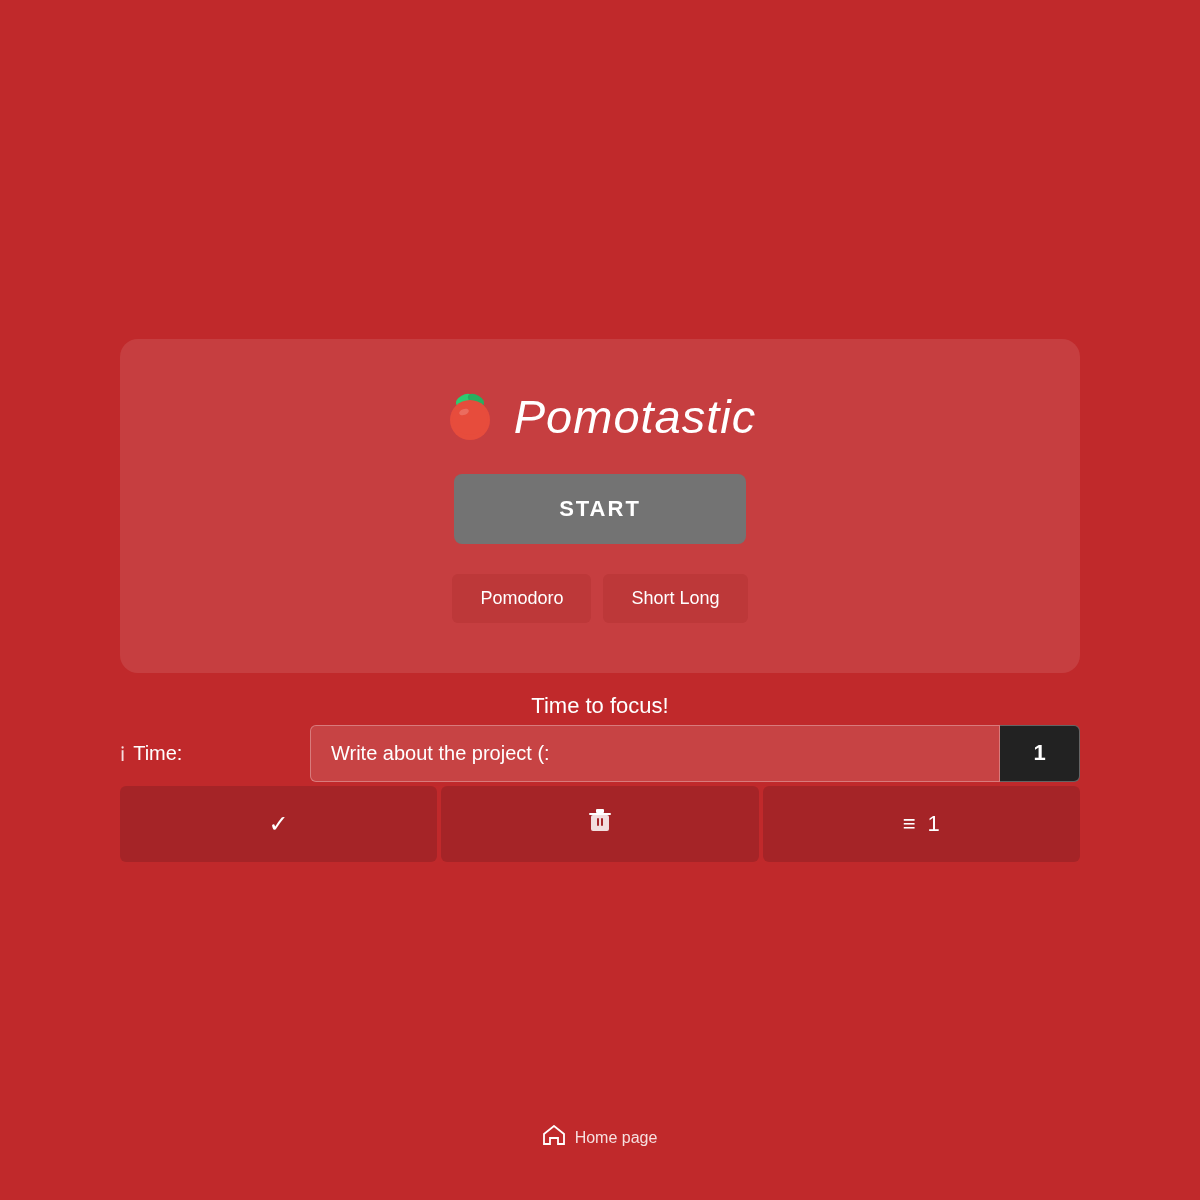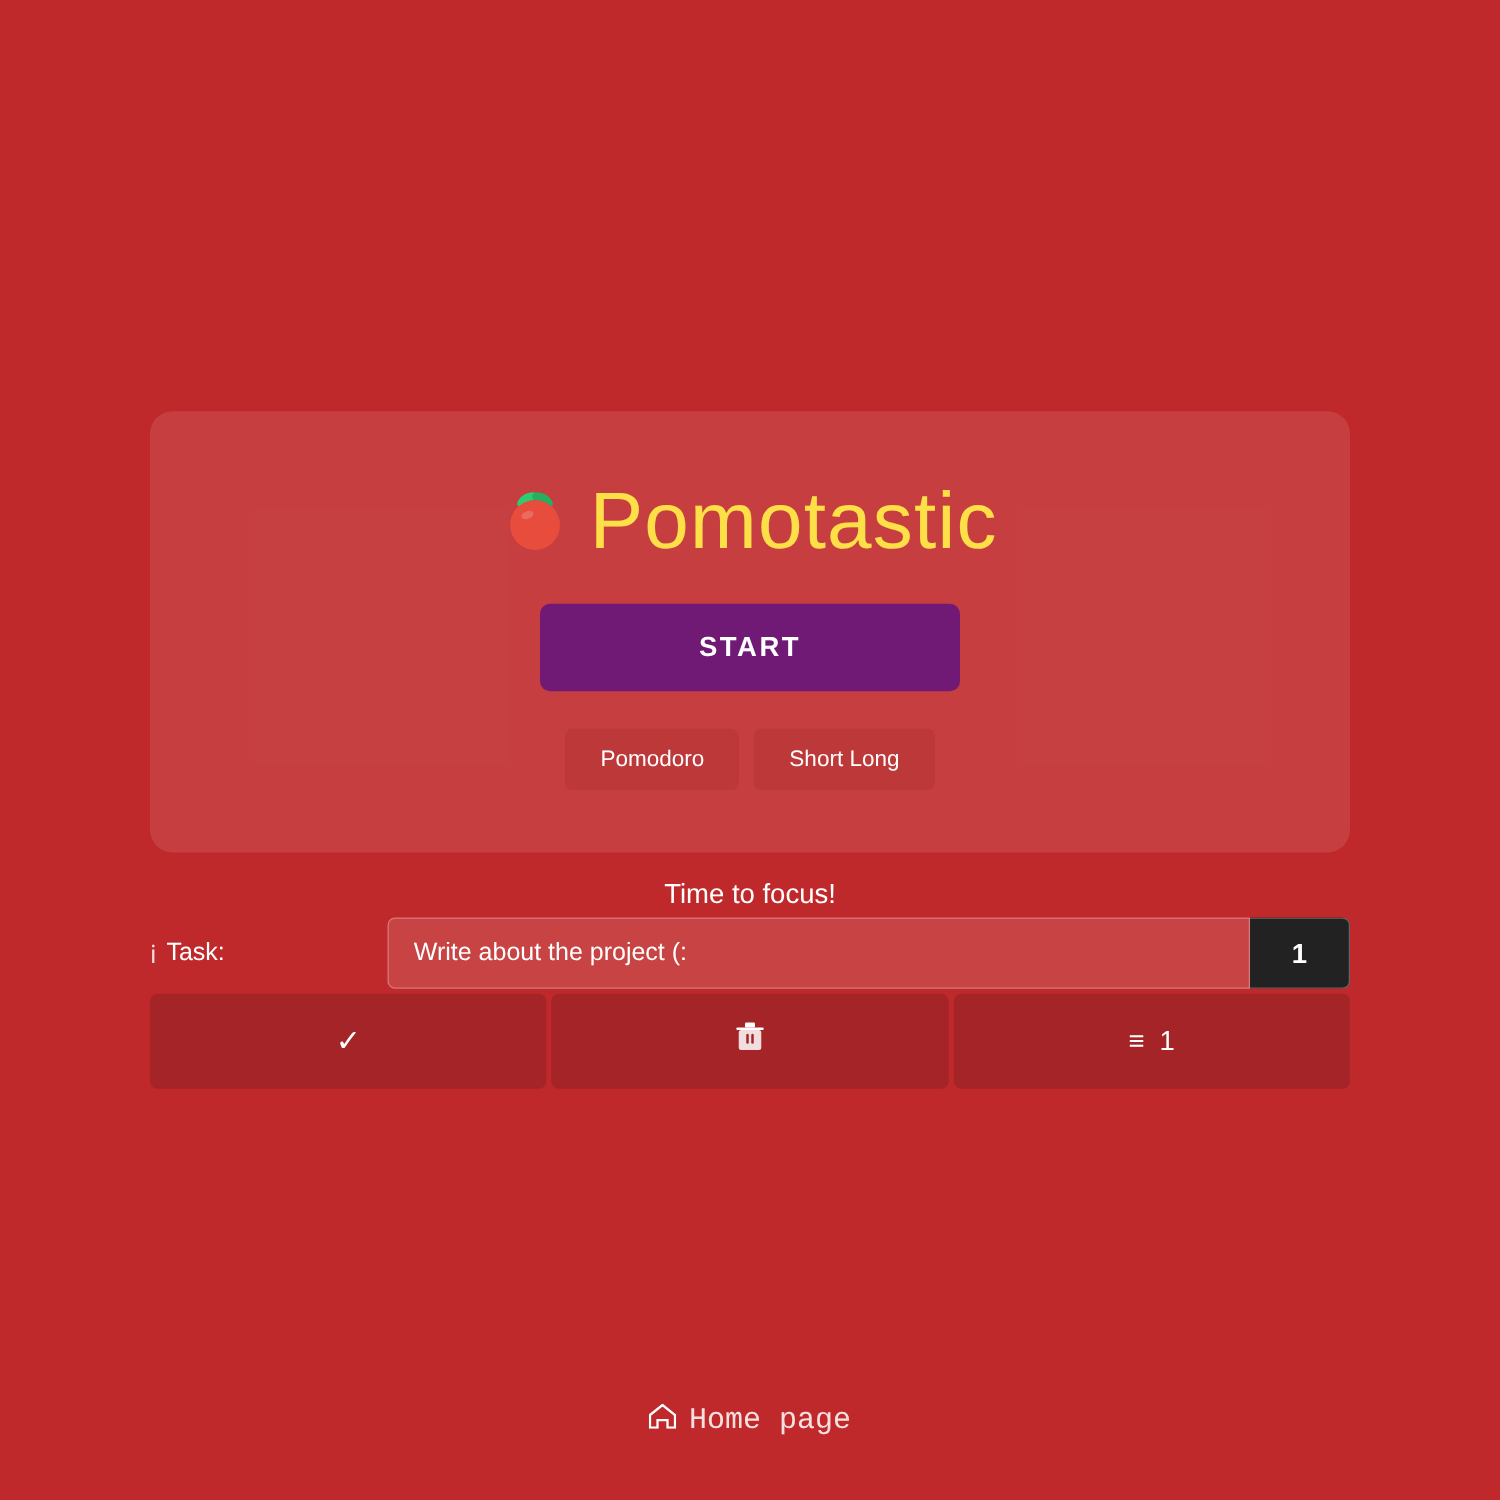--- a/index.html
+++ b/index.html
@@ -40,45 +40,46 @@
       gap: 30px;
     }
 
     .app-header {
       display: flex;
       align-items: center;
       gap: 18px;
     }
 
     .app-title {
-      font-size: 64px;
+      font-size: 47px;
       font-weight: 400;
-      color: #fde047;
+      color: #ffffff;
       letter-spacing: 1px;
+      font-style: italic;
     }
 
     .timer-display {
       font-size: 110px;
       font-weight: 300;
       color: #ffffff;
       letter-spacing: 4px;
       line-height: 1;
     }
 
     .start-button {
-      background-color: #701a75;
+      background-color: #737373;
       color: #ffffff;
       border: none;
       border-radius: 8px;
       padding: 22px 80px;
       font-size: 22px;
       font-weight: 700;
       letter-spacing: 2px;
       cursor: pointer;
-      width: 336px;
+      width: 292px;
     }
 
     .mode-buttons {
       display: flex;
       gap: 12px;
     }
 
     .mode-btn {
       background-color: rgba(180, 50, 50, 0.5);
       color: #ffffff;
@@ -178,24 +179,23 @@
     .action-btn:last-child {
       margin-right: 0;
     }
 
     .footer {
       position: absolute;
       bottom: 50px;
       display: flex;
       align-items: center;
       gap: 10px;
-      font-size: 24px;
+      font-size: 16px;
       color: rgba(255,255,255,0.85);
       cursor: pointer;
-      font-family: Liberation Mono, monospace;
     }
 
     
     .tomato-svg {
       width: 52px;
       height: 52px;
     }
   </style>
 </head>
 <body>
@@ -226,21 +226,21 @@
       <button class="mode-btn">Short Long</button>
     </div>
 
   </div>
 
   <div class="focus-text">Time to focus!</div>
 
   <div class="task-row">
     <div class="task-label">
       <span style="font-size:20px;opacity:0.85;">ℹ</span>
-      <span>Task:</span>
+      <span>Time:</span>
     </div>
     <div class="task-input-wrapper">
       <input class="task-input" type="text" value="Write about the project (:" placeholder="Write about the project (:" style="">
       <div class="task-count-badge">1</div>
     </div>
   </div>
 
   <div class="action-buttons">
     <button class="action-btn">
       <span style="font-size:24px;">✓</span>

